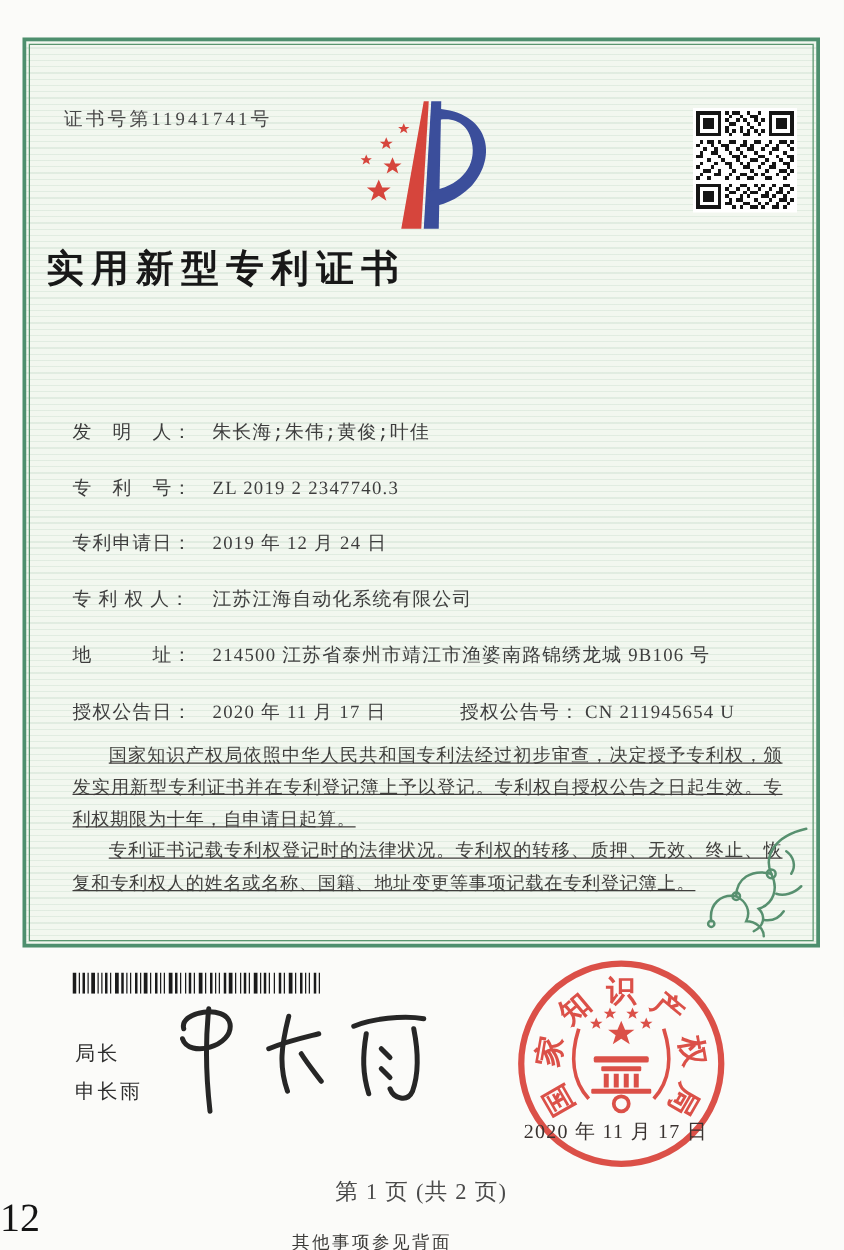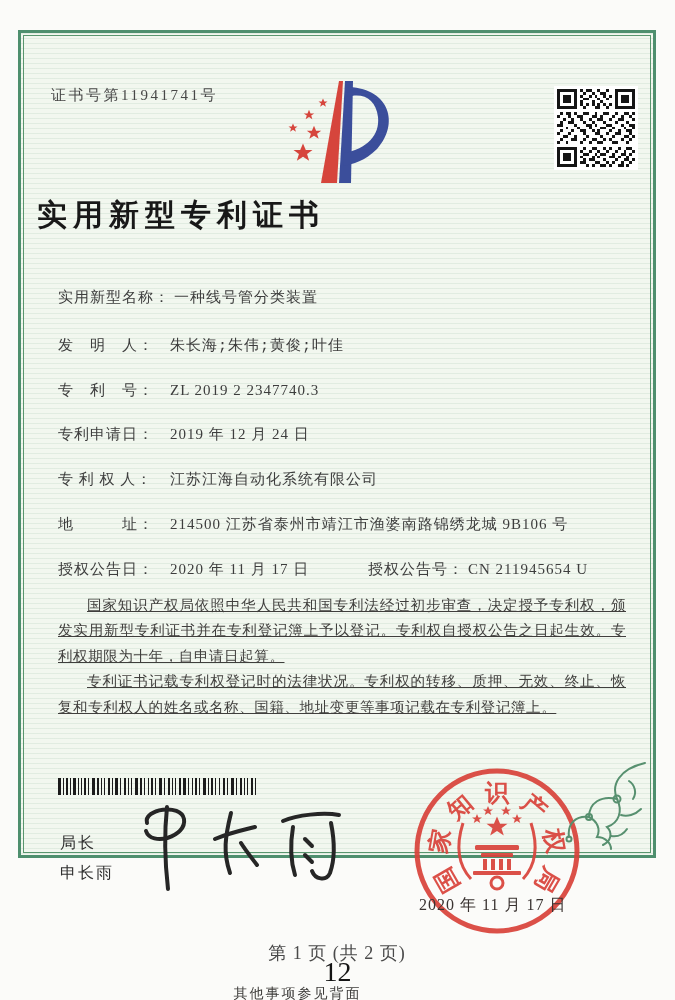--- a/index.html
+++ b/index.html
@@ -3,21 +3,21 @@
 <meta charset="utf-8">
 <style>
   html,body{margin:0;padding:0;}
   body{
     width:675px;height:1000px;position:relative;overflow:hidden;
     background:#fbfbf9;
     font-family:"Liberation Serif","DejaVu Serif",serif;
     color:#3c3c3c;
   }
   .frame{
-    position:absolute;left:18px;top:30px;width:638px;height:828px;
+    position:absolute;left:18px;top:30px;width:638px;height:728px;
     border:3px solid #4e8f6e;box-sizing:border-box;
     background:
       repeating-linear-gradient(to bottom,
         rgba(134,178,150,0.16) 0px, rgba(134,178,150,0.16) 1px,
         rgba(255,255,255,0) 1px, rgba(255,255,255,0) 5px),
       #f2f7ef;
   }
   .frame-inner{position:absolute;inset:2px;border:1px solid #5a966f;pointer-events:none;}
   .abs{position:absolute;}
   .cert-no{left:30px;top:53px;font-size:15px;letter-spacing:2.5px;color:#474747;}
@@ -28,22 +28,22 @@
   .field-row .val{margin-left:4px;}
   .grant-pair2{position:absolute;left:310px;top:0;white-space:nowrap;}
   .paras{left:37px;top:560px;width:568px;font-size:14.5px;line-height:1.75;
          letter-spacing:0.6px;color:#403f3d;text-align:justify;}
   .paras p{margin:0;text-indent:2em;text-decoration:underline;}
   .signer{left:39px;font-size:16px;color:#2f2f2f;letter-spacing:2px;}
   .footer-page{left:0;right:0;top:908px;text-align:center;font-size:18px;
                letter-spacing:1px;color:#4a4a4a;}
   .seal-date{left:398px;top:862px;width:170px;font-size:16px;letter-spacing:1px;
              color:#3a3331;z-index:5;}
-  .big-page-num{position:absolute;left:0;right:0;top:956px;text-align:center;
-                font-size:28px;color:#141414;z-index:6;}
+  .big-page-num{position:absolute;left:0;right:0;top:956px;
+                font-size:32px;color:#141414;z-index:6;}
   .back-note{position:absolute;left:0;right:0;top:985px;text-align:center;font-size:14px;
              letter-spacing:2px;color:#3c3b39;transform:translateX(-40px);z-index:6;}
   svg{display:block;}
 </style>
 </head>
 <body>
 
 <div class="frame">
   <div class="frame-inner"></div>
 
@@ -77,23 +77,20 @@
           <rect x="3" y="23" width="3" height="3"></rect>
         <path d="M9,1h1v1h-1z M11,1h2v1h-2z M15,1h1v1h-1z M18,1h1v1h-1z M10,2h1v1h-1z M13,2h1v1h-1z M16,2h2v1h-2z M9,3h1v1h-1z M12,3h1v1h-1z M14,3h1v1h-1z M17,3h1v1h-1z M19,3h1v1h-1z M10,4h2v1h-2z M15,4h1v1h-1z M18,4h1v1h-1z M9,5h1v1h-1z M13,5h1v1h-1z M16,5h1v1h-1z M9,6h1v1h-1z M11,6h1v1h-1z M13,6h1v1h-1z M15,6h1v1h-1z M17,6h1v1h-1z M19,6h1v1h-1z M10,7h1v1h-1z M14,7h2v1h-2z M18,7h1v1h-1z"></path>
         <path d="M2,9h1v1h-1z M4,9h2v1h-2z M7,9h1v1h-1z M10,9h2v1h-2z M14,9h1v1h-1z M17,9h2v1h-2z M21,9h1v1h-1z M24,9h2v1h-2z M27,9h1v1h-1z M1,10h1v1h-1z M5,10h1v1h-1z M8,10h2v1h-2z M13,10h2v1h-2z M16,10h1v1h-1z M20,10h1v1h-1z M23,10h1v1h-1z M26,10h1v1h-1z M3,11h1v1h-1z M6,11h1v1h-1z M9,11h1v1h-1z M12,11h1v1h-1z M15,11h2v1h-2z M19,11h1v1h-1z M22,11h2v1h-2z M27,11h1v1h-1z M2,12h1v1h-1z M5,12h2v1h-2z M10,12h1v1h-1z M13,12h1v1h-1z M17,12h1v1h-1z M21,12h1v1h-1z M25,12h1v1h-1z M1,13h2v1h-2z M7,13h1v1h-1z M11,13h2v1h-2z M14,13h1v1h-1z M18,13h2v1h-2z M23,13h1v1h-1z M26,13h2v1h-2z M4,14h1v1h-1z M8,14h1v1h-1z M12,14h1v1h-1z M16,14h2v1h-2z M20,14h1v1h-1z M24,14h1v1h-1z M27,14h1v1h-1z M2,15h1v1h-1z M6,15h1v1h-1z M9,15h2v1h-2z M13,15h1v1h-1z M15,15h1v1h-1z M19,15h1v1h-1z M22,15h1v1h-1z M25,15h2v1h-2z M1,16h1v1h-1z M5,16h1v1h-1z M10,16h1v1h-1z M14,16h2v1h-2z M18,16h1v1h-1z M21,16h2v1h-2z M26,16h1v1h-1z M3,17h2v1h-2z M7,17h1v1h-1z M11,17h1v1h-1z M16,17h1v1h-1z M20,17h1v1h-1z M24,17h2v1h-2z M27,17h1v1h-1z M2,18h1v1h-1z M6,18h2v1h-2z M10,18h1v1h-1z M13,18h2v1h-2z M17,18h1v1h-1z M19,18h1v1h-1z M23,18h1v1h-1z M26,18h1v1h-1z M1,19h1v1h-1z M4,19h1v1h-1z M9,19h1v1h-1z M12,19h1v1h-1z M15,19h2v1h-2z M20,19h2v1h-2z M25,19h1v1h-1z"></path>
         <path d="M10,21h1v1h-1z M13,21h2v1h-2z M17,21h1v1h-1z M19,21h1v1h-1z M22,21h1v1h-1z M25,21h2v1h-2z M9,22h1v1h-1z M12,22h1v1h-1z M15,22h1v1h-1z M18,22h1v1h-1z M21,22h1v1h-1z M24,22h1v1h-1z M27,22h1v1h-1z M10,23h2v1h-2z M14,23h1v1h-1z M16,23h2v1h-2z M20,23h1v1h-1z M23,23h2v1h-2z M26,23h1v1h-1z M9,24h1v1h-1z M13,24h1v1h-1z M15,24h1v1h-1z M19,24h2v1h-2z M22,24h1v1h-1z M25,24h1v1h-1z M10,25h1v1h-1z M12,25h2v1h-2z M17,25h1v1h-1z M21,25h1v1h-1z M24,25h2v1h-2z M27,25h1v1h-1z M9,26h2v1h-2z M14,26h2v1h-2z M18,26h1v1h-1z M20,26h1v1h-1z M23,26h1v1h-1z M26,26h1v1h-1z M11,27h1v1h-1z M13,27h1v1h-1z M16,27h2v1h-2z M19,27h1v1h-1z M22,27h2v1h-2z M25,27h1v1h-1z"></path>
       </g>
     </svg>
   </div>
 
   <div class="abs title">实用新型专利证书</div>
 
-  <div class="abs field-row" style="top:255px;">
-    <span class="lab">实用新型名称：</span><span class="val">一种线号管分类装置</span>
-  </div>
   <div class="abs field-row" style="top:303px;font-family:Liberation Mono, monospace;">
     <span class="lab">发　明　人：</span><span class="val">朱长海;朱伟;黄俊;叶佳</span>
   </div>
   <div class="abs field-row" style="top:348px;">
     <span class="lab">专　利　号：</span><span class="val">ZL 2019 2 2347740.3</span>
   </div>
   <div class="abs field-row" style="top:392px;">
     <span class="lab">专利申请日：</span><span class="val">2019 年 12 月 24 日</span>
   </div>
   <div class="abs field-row" style="top:437px;">

